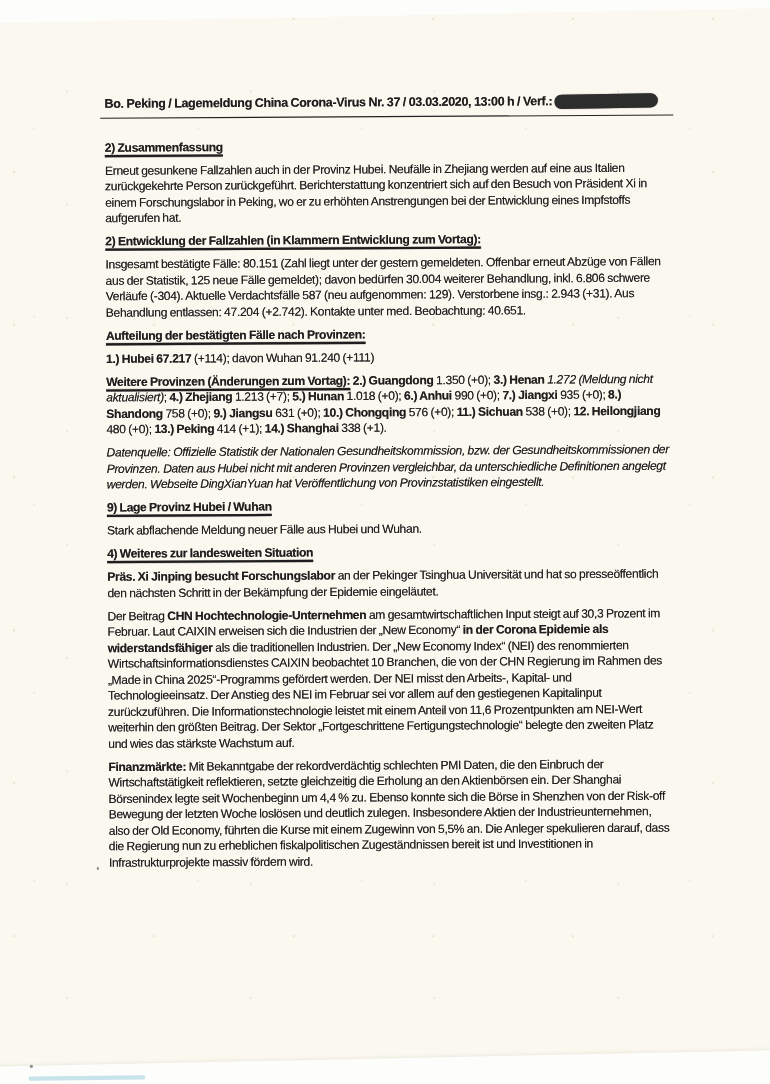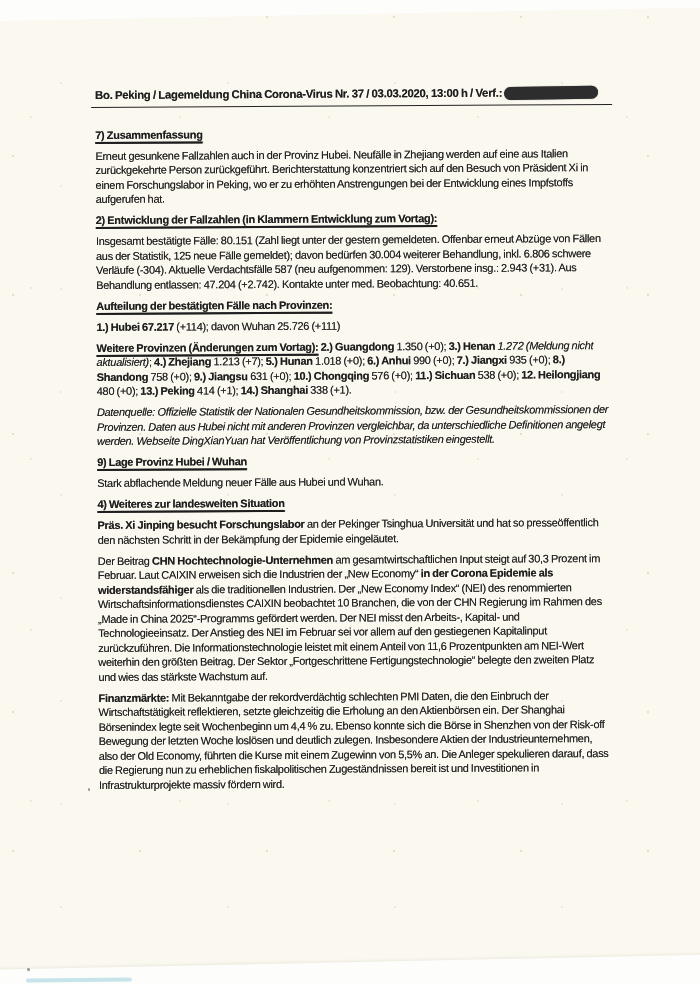--- a/index.html
+++ b/index.html
@@ -113,26 +113,26 @@
 <div class="edge-bottom"></div>
 <div class="scan-strip"></div>
 <div class="speck-a"></div>
 <div class="speck-b"></div>
 
 <div class="doc">
   <div class="header">
     <span class="b">Bo. Peking / Lagemeldung China Corona-Virus Nr. 37 / 03.03.2020, 13:00 h / Verf.:</span><span class="redaction"></span>
   </div>
   <div>
-      <div class="block heading"><span class="run b u">7) Zusammenfassung</span></div>
+      <div class="block heading"><span class="run b u">2) Zusammenfassung</span></div>
       <div class="block para"><span class="run">Erneut gesunkene Fallzahlen auch in der Provinz Hubei. Neufälle in Zhejiang werden auf eine aus Italien zurückgekehrte Person zurückgeführt. Berichterstattung konzentriert sich auf den Besuch von Präsident Xi in einem Forschungslabor in Peking, wo er zu erhöhten Anstrengungen bei der Entwicklung eines Impfstoffs aufgerufen hat.</span></div>
       <div class="block heading"><span class="run b u">2) Entwicklung der Fallzahlen (in Klammern Entwicklung zum Vortag):</span></div>
       <div class="block para"><span class="run">Insgesamt bestätigte Fälle: 80.151 (Zahl liegt unter der gestern gemeldeten. Offenbar erneut Abzüge von Fällen aus der Statistik, 125 neue Fälle gemeldet); davon bedürfen 30.004 weiterer Behandlung, inkl. 6.806 schwere Verläufe (-304). Aktuelle Verdachtsfälle 587 (neu aufgenommen: 129). Verstorbene insg.: 2.943 (+31). Aus Behandlung entlassen: 47.204 (+2.742). Kontakte unter med. Beobachtung: 40.651.</span></div>
       <div class="block heading"><span class="run b u">Aufteilung der bestätigten Fälle nach Provinzen:</span></div>
-      <div class="block para"><span class="run b">1.) Hubei 67.217 </span><span class="run">(+114); davon Wuhan 25.726 (+111)</span></div>
+      <div class="block para"><span class="run b">1.) Hubei 67.217 </span><span class="run">(+114); davon Wuhan 91.240 (+111)</span></div>
       <div class="block para"><span class="run b u">Weitere Provinzen (Änderungen zum Vortag):</span><span class="run b"> </span><span class="run b">2.) Guangdong </span><span class="run">1.350 (+0); </span><span class="run b">3.) Henan </span><span class="run i">1.272 (Meldung nicht aktualisiert)</span><span class="run">; </span><span class="run b">4.) Zhejiang </span><span class="run">1.213 (+7); </span><span class="run b">5.) Hunan </span><span class="run">1.018 (+0); </span><span class="run b">6.) Anhui </span><span class="run">990 (+0); </span><span class="run b">7.) Jiangxi </span><span class="run">935 (+0); </span><span class="run b">8.) Shandong </span><span class="run">758 (+0); </span><span class="run b">9.) Jiangsu </span><span class="run">631 (+0); </span><span class="run b">10.) Chongqing </span><span class="run">576 (+0); </span><span class="run b">11.) Sichuan </span><span class="run">538 (+0); </span><span class="run b">12. Heilongjiang </span><span class="run">480 (+0); </span><span class="run b">13.) Peking </span><span class="run">414 (+1); </span><span class="run b">14.) Shanghai </span><span class="run">338 (+1).</span></div>
       <div class="block para"><span class="run i">Datenquelle: Offizielle Statistik der Nationalen Gesundheitskommission, bzw. der Gesundheitskommissionen der Provinzen. Daten aus Hubei nicht mit anderen Provinzen vergleichbar, da unterschiedliche Definitionen angelegt werden. Webseite DingXianYuan hat Veröffentlichung von Provinzstatistiken eingestellt.</span></div>
       <div class="block heading"><span class="run b u">9) Lage Provinz Hubei / Wuhan</span></div>
       <div class="block para"><span class="run">Stark abflachende Meldung neuer Fälle aus Hubei und Wuhan.</span></div>
       <div class="block heading"><span class="run b u">4) Weiteres zur landesweiten Situation</span></div>
       <div class="block para"><span class="run b">Präs. Xi Jinping besucht Forschungslabor </span><span class="run">an der Pekinger Tsinghua Universität und hat so presseöffentlich den nächsten Schritt in der Bekämpfung der Epidemie eingeläutet.</span></div>
       <div class="block para"><span class="run">Der Beitrag </span><span class="run b">CHN Hochtechnologie-Unternehmen</span><span class="run"> am gesamtwirtschaftlichen Input steigt auf 30,3 Prozent im Februar. Laut CAIXIN erweisen sich die Industrien der „New Economy“ </span><span class="run b">in der Corona Epidemie als widerstandsfähiger </span><span class="run">als die traditionellen Industrien. Der „New Economy Index“ (NEI) des renommierten Wirtschaftsinformationsdienstes CAIXIN beobachtet 10 Branchen, die von der CHN Regierung im Rahmen des „Made in China 2025“-Programms gefördert werden. Der NEI misst den Arbeits-, Kapital- und Technologieeinsatz. Der Anstieg des NEI im Februar sei vor allem auf den gestiegenen Kapitalinput zurückzuführen. Die Informationstechnologie leistet mit einem Anteil von 11,6 Prozentpunkten am NEI-Wert weiterhin den größten Beitrag. Der Sektor „Fortgeschrittene Fertigungstechnologie“ belegte den zweiten Platz und wies das stärkste Wachstum auf.</span></div>
       <div class="block para"><span class="run b">Finanzmärkte: </span><span class="run">Mit Bekanntgabe der rekordverdächtig schlechten PMI Daten, die den Einbruch der Wirtschaftstätigkeit reflektieren, setzte gleichzeitig die Erholung an den Aktienbörsen ein. Der Shanghai Börsenindex legte seit Wochenbeginn um 4,4 % zu. Ebenso konnte sich die Börse in Shenzhen von der Risk-off Bewegung der letzten Woche loslösen und deutlich zulegen. Insbesondere Aktien der Industrieunternehmen, also der Old Economy, führten die Kurse mit einem Zugewinn von 5,5% an. Die Anleger spekulieren darauf, dass die Regierung nun zu erheblichen fiskalpolitischen Zugeständnissen bereit ist und Investitionen in Infrastrukturprojekte massiv fördern wird.</span></div>
     </div>
 </div>

